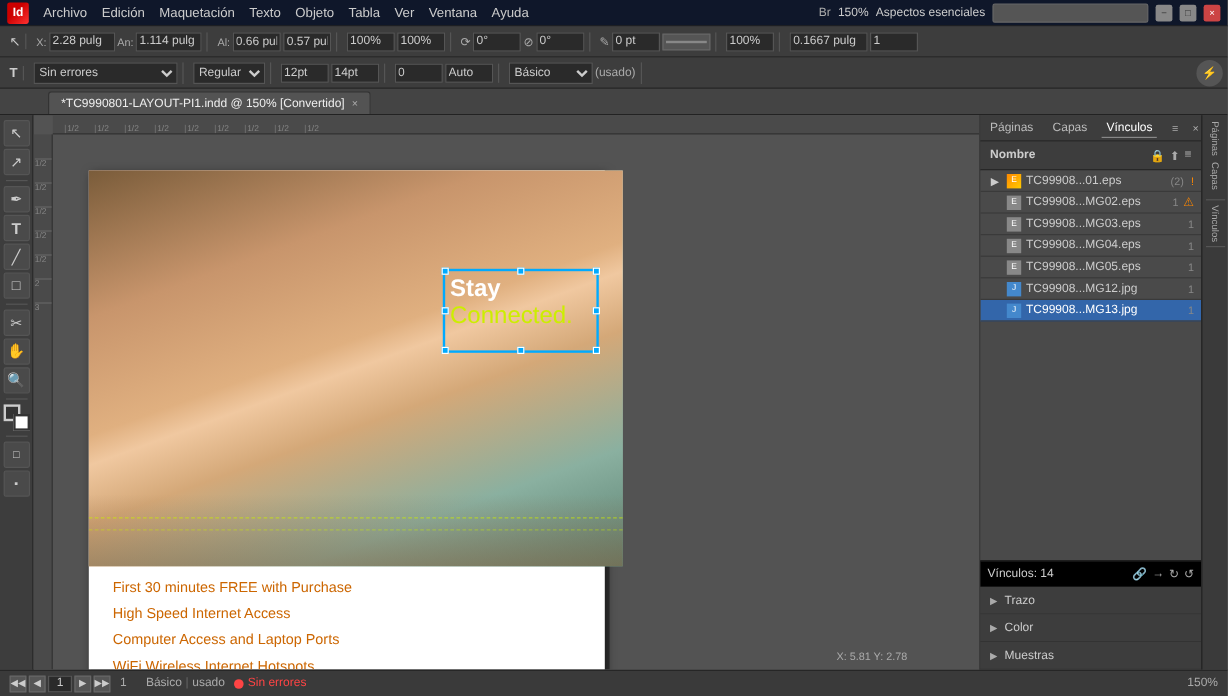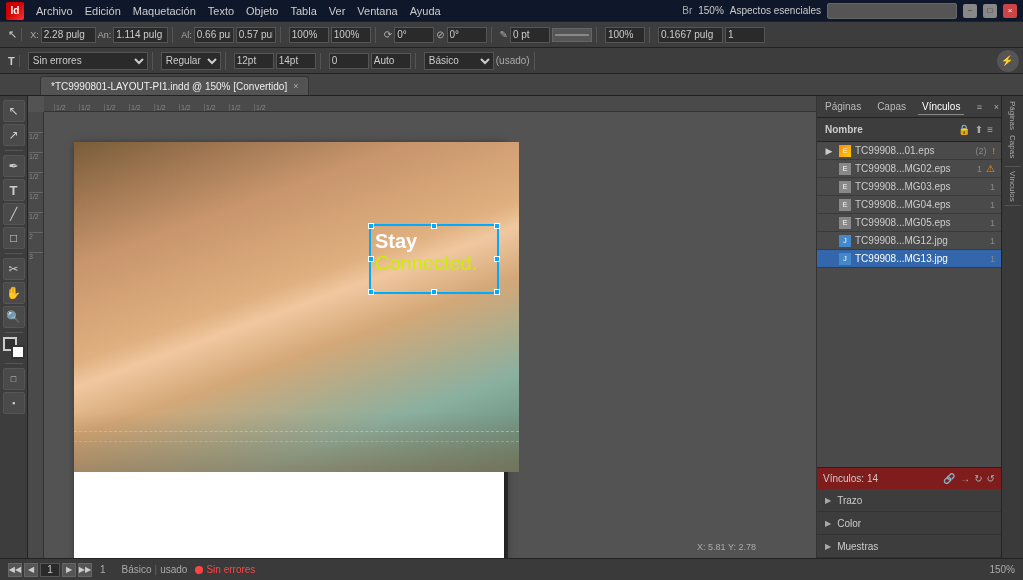--- a/index.html
+++ b/index.html
@@ -313,21 +313,21 @@
       width: 12px; height: 12px;
       font-size: 9px;
       display: flex; align-items: center; justify-content: center;
     }
     .link-name { flex: 1; overflow: hidden; text-overflow: ellipsis; white-space: nowrap; }
     .link-num { color: #888; font-size: 9px; }
 
     
     #links-footer {
       height: 22px;
-      background: #7f1d1d;
+      background: #000000;
       display: flex; align-items: center;
       padding: 0 6px;
       gap: 4px;
       border-top: 1px solid #222;
       font-size: 10px; color: #ccc;
     }
     .lf-icon { font-size: 10px; cursor: pointer; color: #aaa; }
 
     
     .rpanel-section {
@@ -592,20 +592,26 @@
             <div class="handle ml"></div>
             <div class="handle mr"></div>
             <div class="handle bl"></div>
             <div class="handle bc"></div>
             <div class="handle br"></div>
             <div class="stay-text">Stay</div>
             <div class="connected-text">Connected.</div>
           </div>
         </div>
 
+        <div id="doc-text">
+          <div class="doc-text-item">First 30 minutes FREE with Purchase</div>
+          <div class="doc-text-item">High Speed Internet Access</div>
+          <div class="doc-text-item">Computer Access and Laptop Ports</div>
+          <div class="doc-text-item">WiFi Wireless Internet Hotspots</div>
+        </div>
       </div>
 
       <div style="position:absolute;bottom:6px;right:60px;font-size:9px;color:#aaa;">X: 5.81 Y: 2.78</div>
     </div>
   </div>
 
   <div id="right-panel">
 
     <div id="panel-tabs">
       <div class="ptab">Páginas</div>

